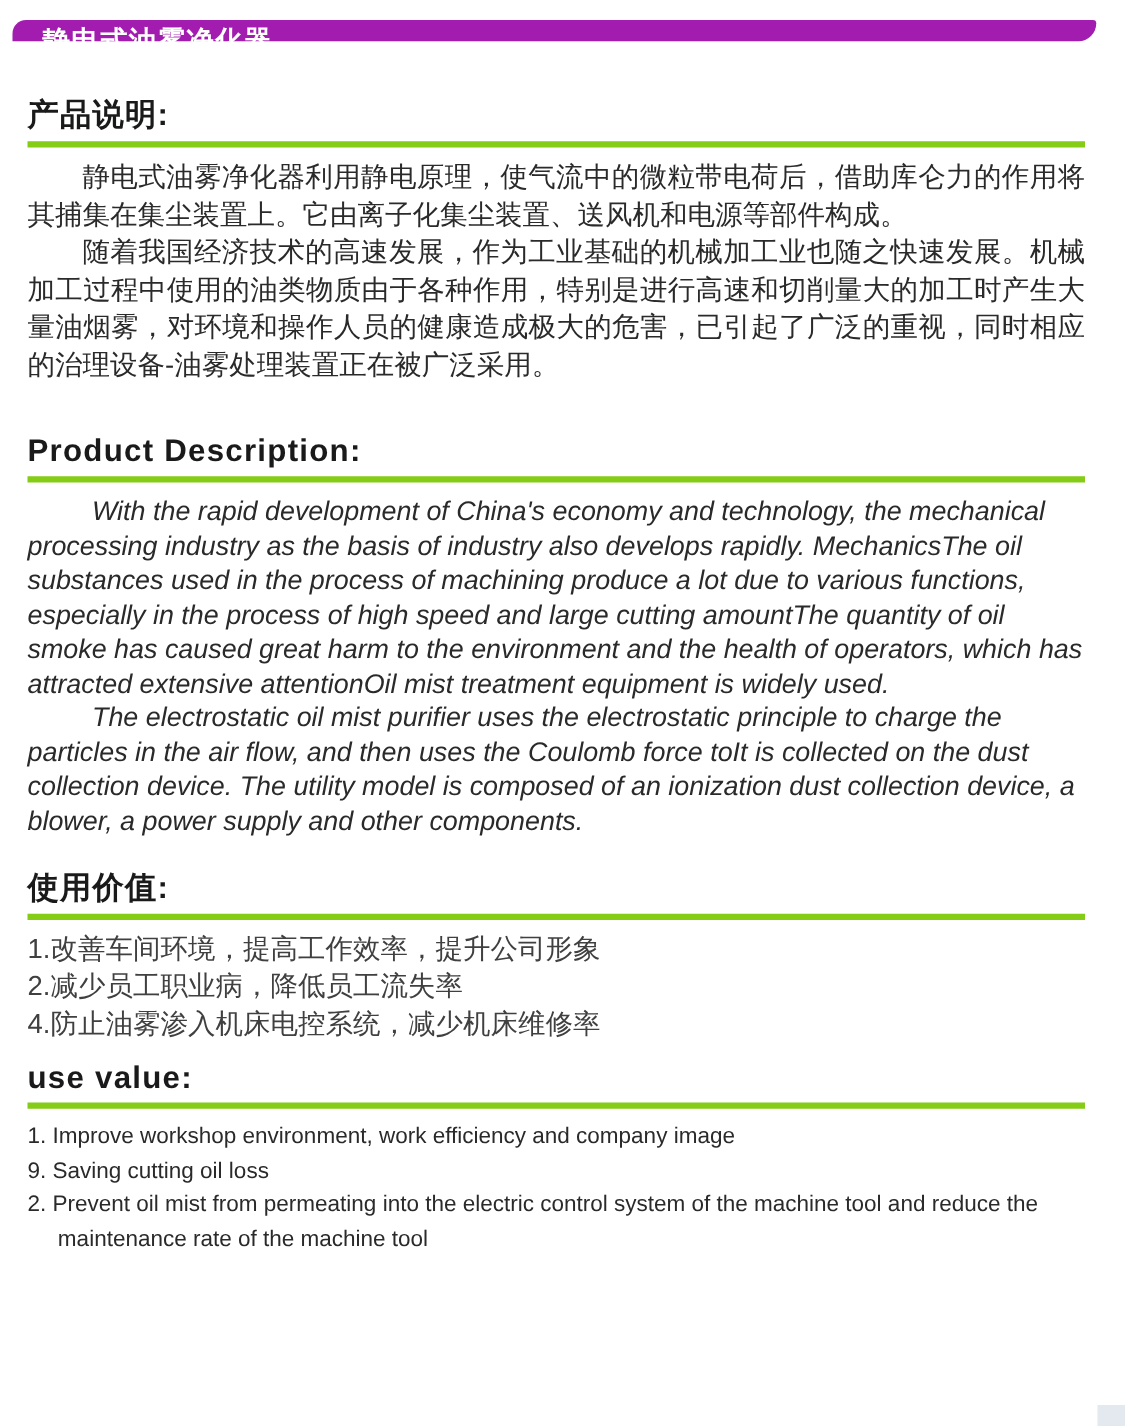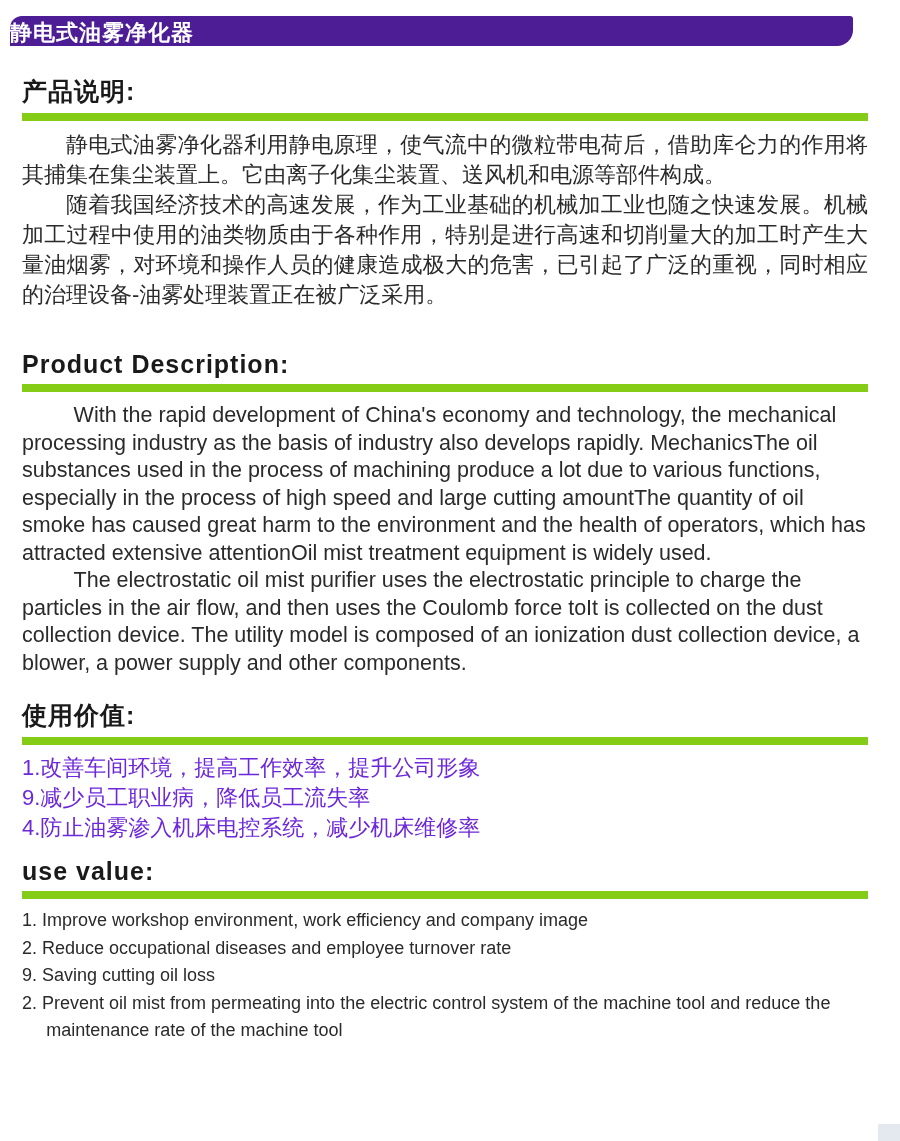--- a/index.html
+++ b/index.html
@@ -10,67 +10,68 @@
     background: #ffffff;
     font-family: "Liberation Sans", sans-serif;
     color: #262626;
     overflow: hidden;
   }
   .header-bar {
     position: absolute;
     top: 16px;
     left: 10px;
     width: 843px;
-    height: 30px;
-    background: #4c1d95;
+    height: 17px;
+    background: #a21caf;
     border-radius: 12px 3px 16px 0;
     color: #ffffff;
     font-size: 22px;
     font-weight: bold;
     line-height: 33px;
+    padding-left: 24px;
     letter-spacing: 1px;
   }
   .content {
     position: absolute;
     top: 62px;
     left: 22px;
     width: 846px;
   }
   .section-heading {
     font-size: 25px;
     font-weight: bold;
     color: #1a1a1a;
     padding-bottom: 5px;
-    border-bottom: 8px solid #84cc16;
+    border-bottom: 5px solid #84cc16;
     letter-spacing: 1px;
   }
   .h-cn-1   { margin-top: 13px; }
   .h-en-1   { margin-top: 40px; }
   .h-cn-2   { margin-top: 22px; }
   .h-en-2   { margin-top: 14px; }
   .cn-body {
     margin-top: 9px;
     font-size: 22px;
     line-height: 30px;
     text-align: justify;
     color: #2a2a2a;
   }
   .cn-body p { margin: 0; text-indent: 2em; }
   .en-body {
     margin-top: 10px;
     font-size: 21.5px;
     line-height: 27.5px;
     color: #2a2a2a;
   }
-  .en-body p { margin: 0; text-indent: 2.4em; }
+  .en-body p { margin: 0; text-indent: 2.4em; font-style: italic; }
   .plain-list {
     margin-top: 8px;
     font-size: 22px;
     line-height: 30px;
-    color: #6d28d9;
+    color: #404040;
   }
   .plain-list .li { margin: 0; }
   .en-list {
     margin-top: 8px;
     font-size: 18px;
     line-height: 27.5px;
     color: #2a2a2a;
   }
   .en-list .li {
     padding-left: 1.35em;
@@ -107,29 +108,28 @@
 
     <div class="en-body">
       <p>With the rapid development of China's economy and technology, the mechanical processing industry as the basis of industry also develops rapidly. MechanicsThe oil substances used in the process of machining produce a lot due to various functions, especially in the process of high speed and large cutting amountThe quantity of oil smoke has caused great harm to the environment and the health of operators, which has attracted extensive attentionOil mist treatment equipment is widely used.</p>
       <p>The electrostatic oil mist purifier uses the electrostatic principle to charge the particles in the air flow, and then uses the Coulomb force toIt is collected on the dust collection device. The utility model is composed of an ionization dust collection device, a blower, a power supply and other components.</p>
     </div>
 
     <div class="section-heading h-cn-2">使用价值:</div>
 
     <div class="plain-list">
       <div class="li">1.改善车间环境，提高工作效率，提升公司形象</div>
-      <div class="li">9.减少员工职业病，降低员工流失率</div>
+      <div class="li">2.减少员工职业病，降低员工流失率</div>
       <div class="li">4.防止油雾渗入机床电控系统，减少机床维修率</div>
     </div>
 
     <div class="section-heading h-en-2">use value:</div>
 
     <div class="en-list">
       <div class="li">1. Improve workshop environment, work efficiency and company image</div>
-      <div class="li">2. Reduce occupational diseases and employee turnover rate</div>
       <div class="li">9. Saving cutting oil loss</div>
       <div class="li">2. Prevent oil mist from permeating into the electric control system of the machine tool and reduce the maintenance rate of the machine tool</div>
     </div>
 
   </div>
 
   <div class="corner-square"></div>
 
 </div>
 

